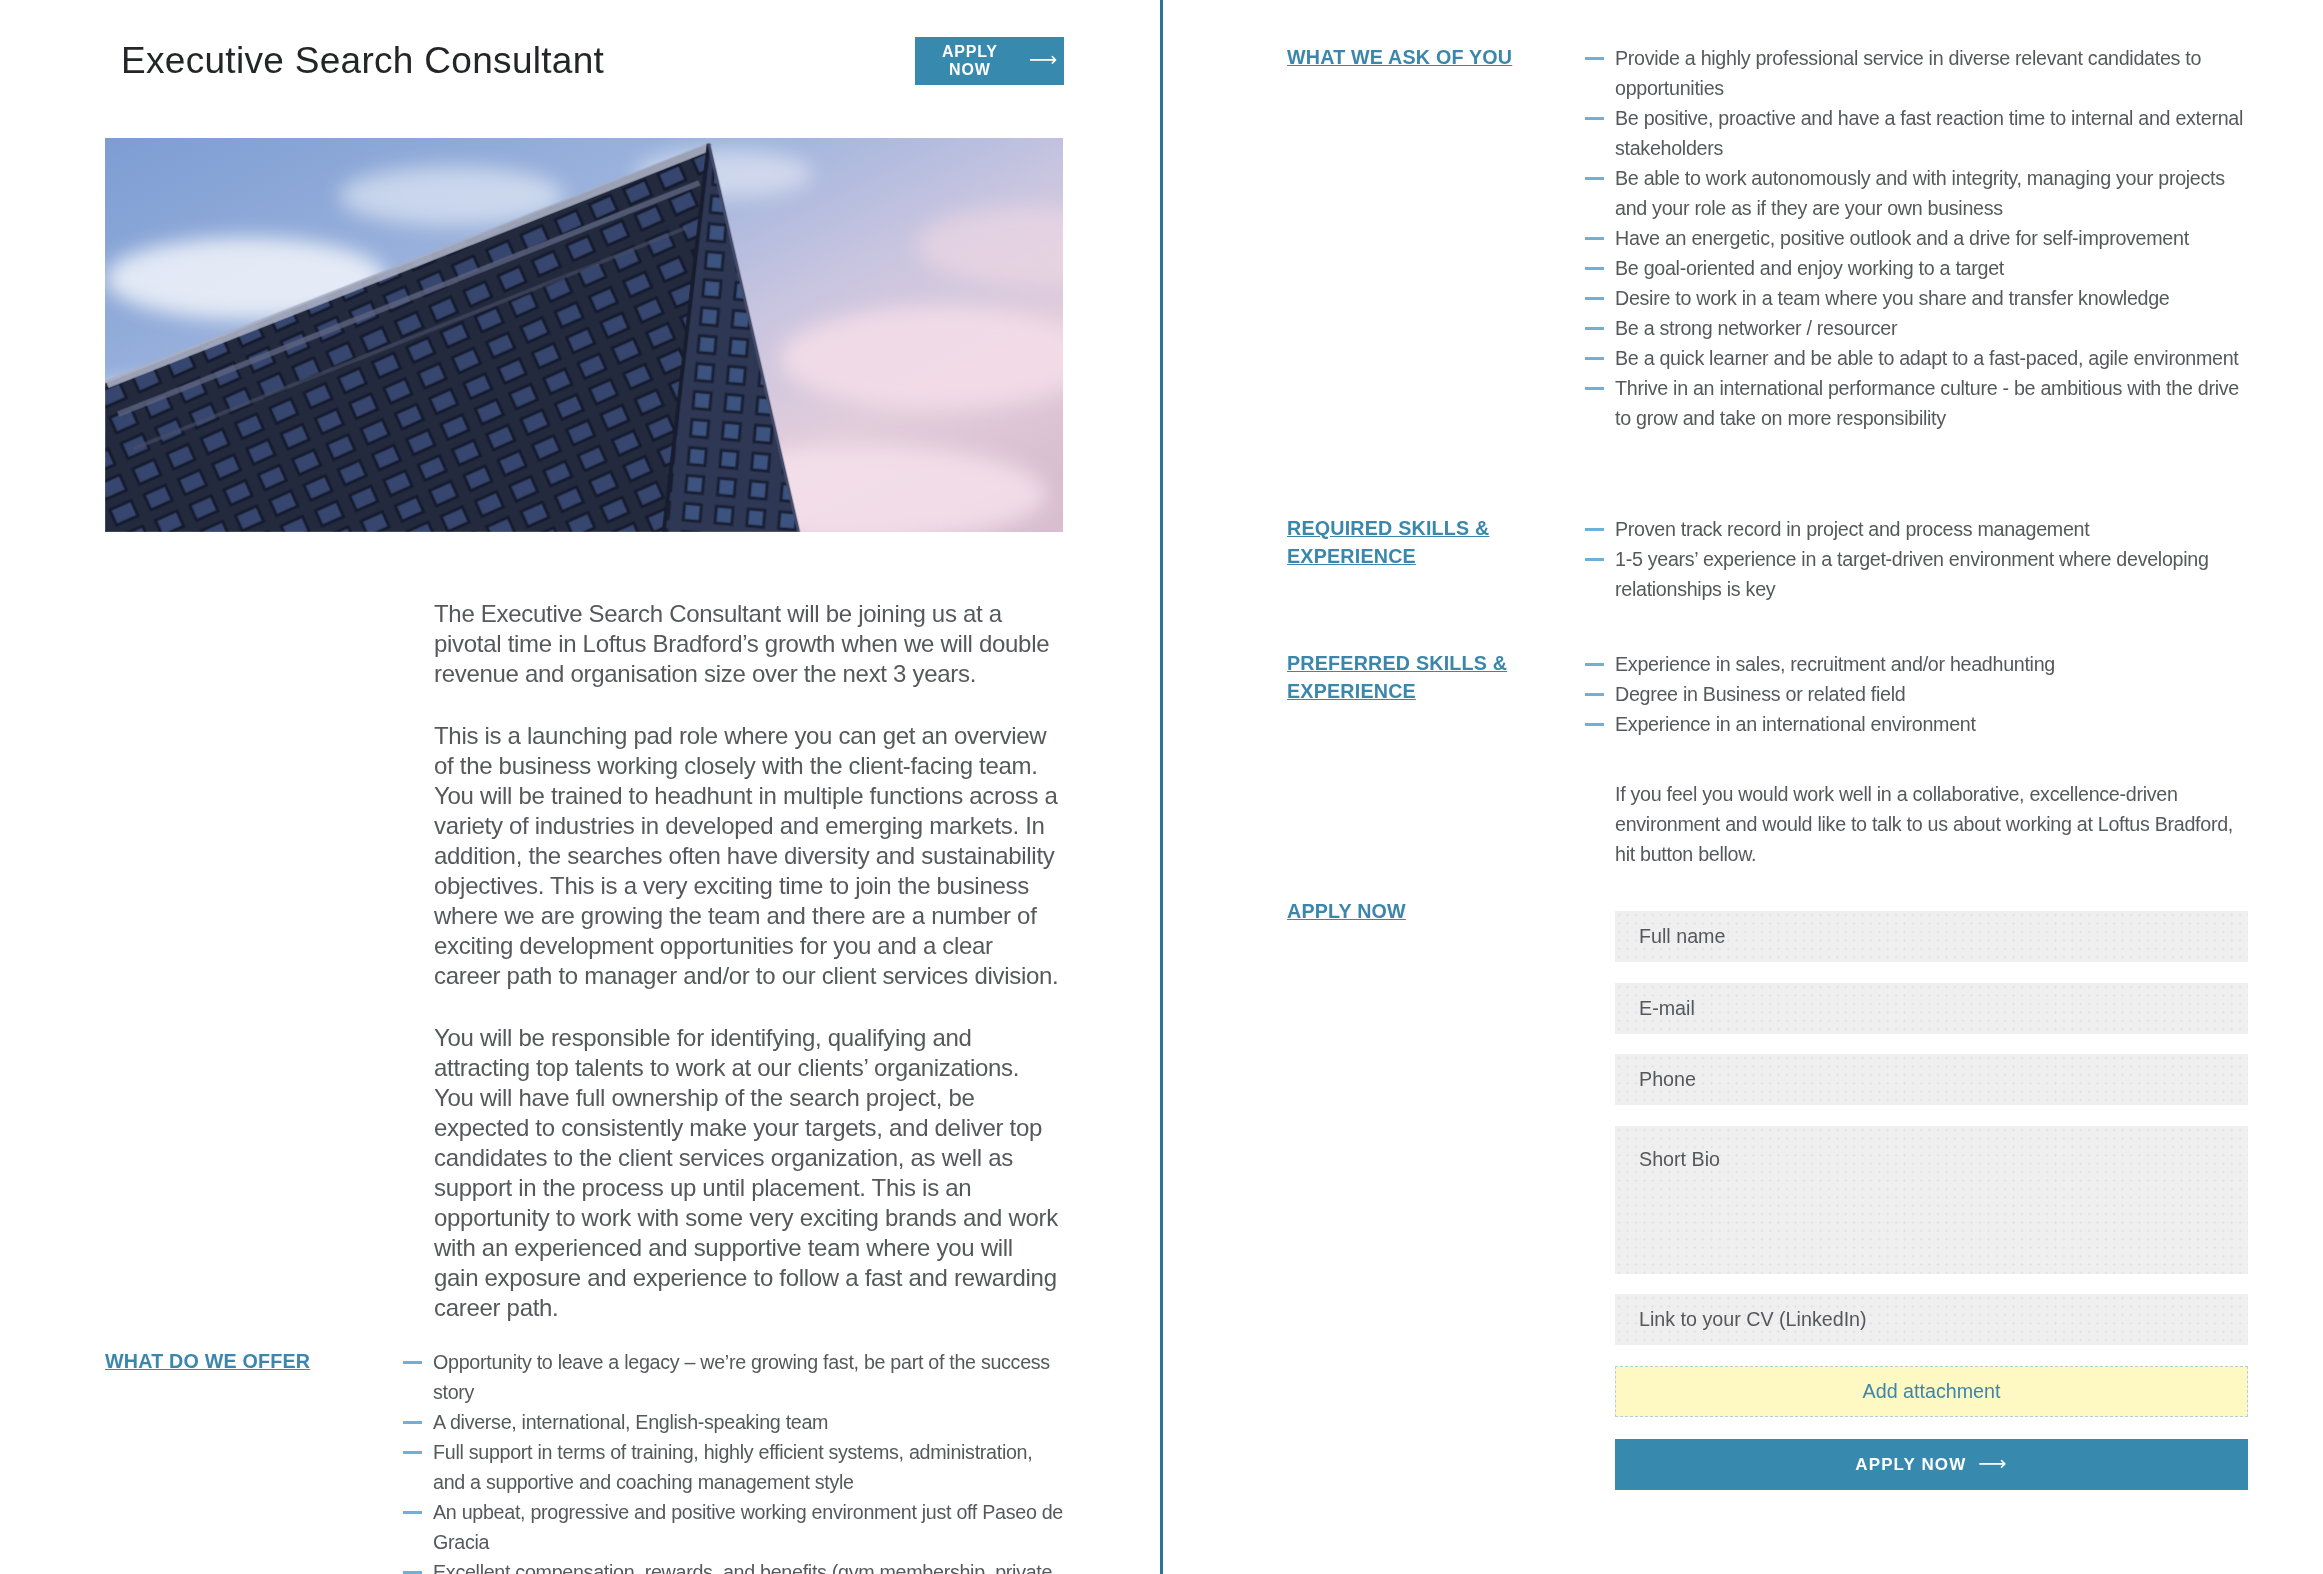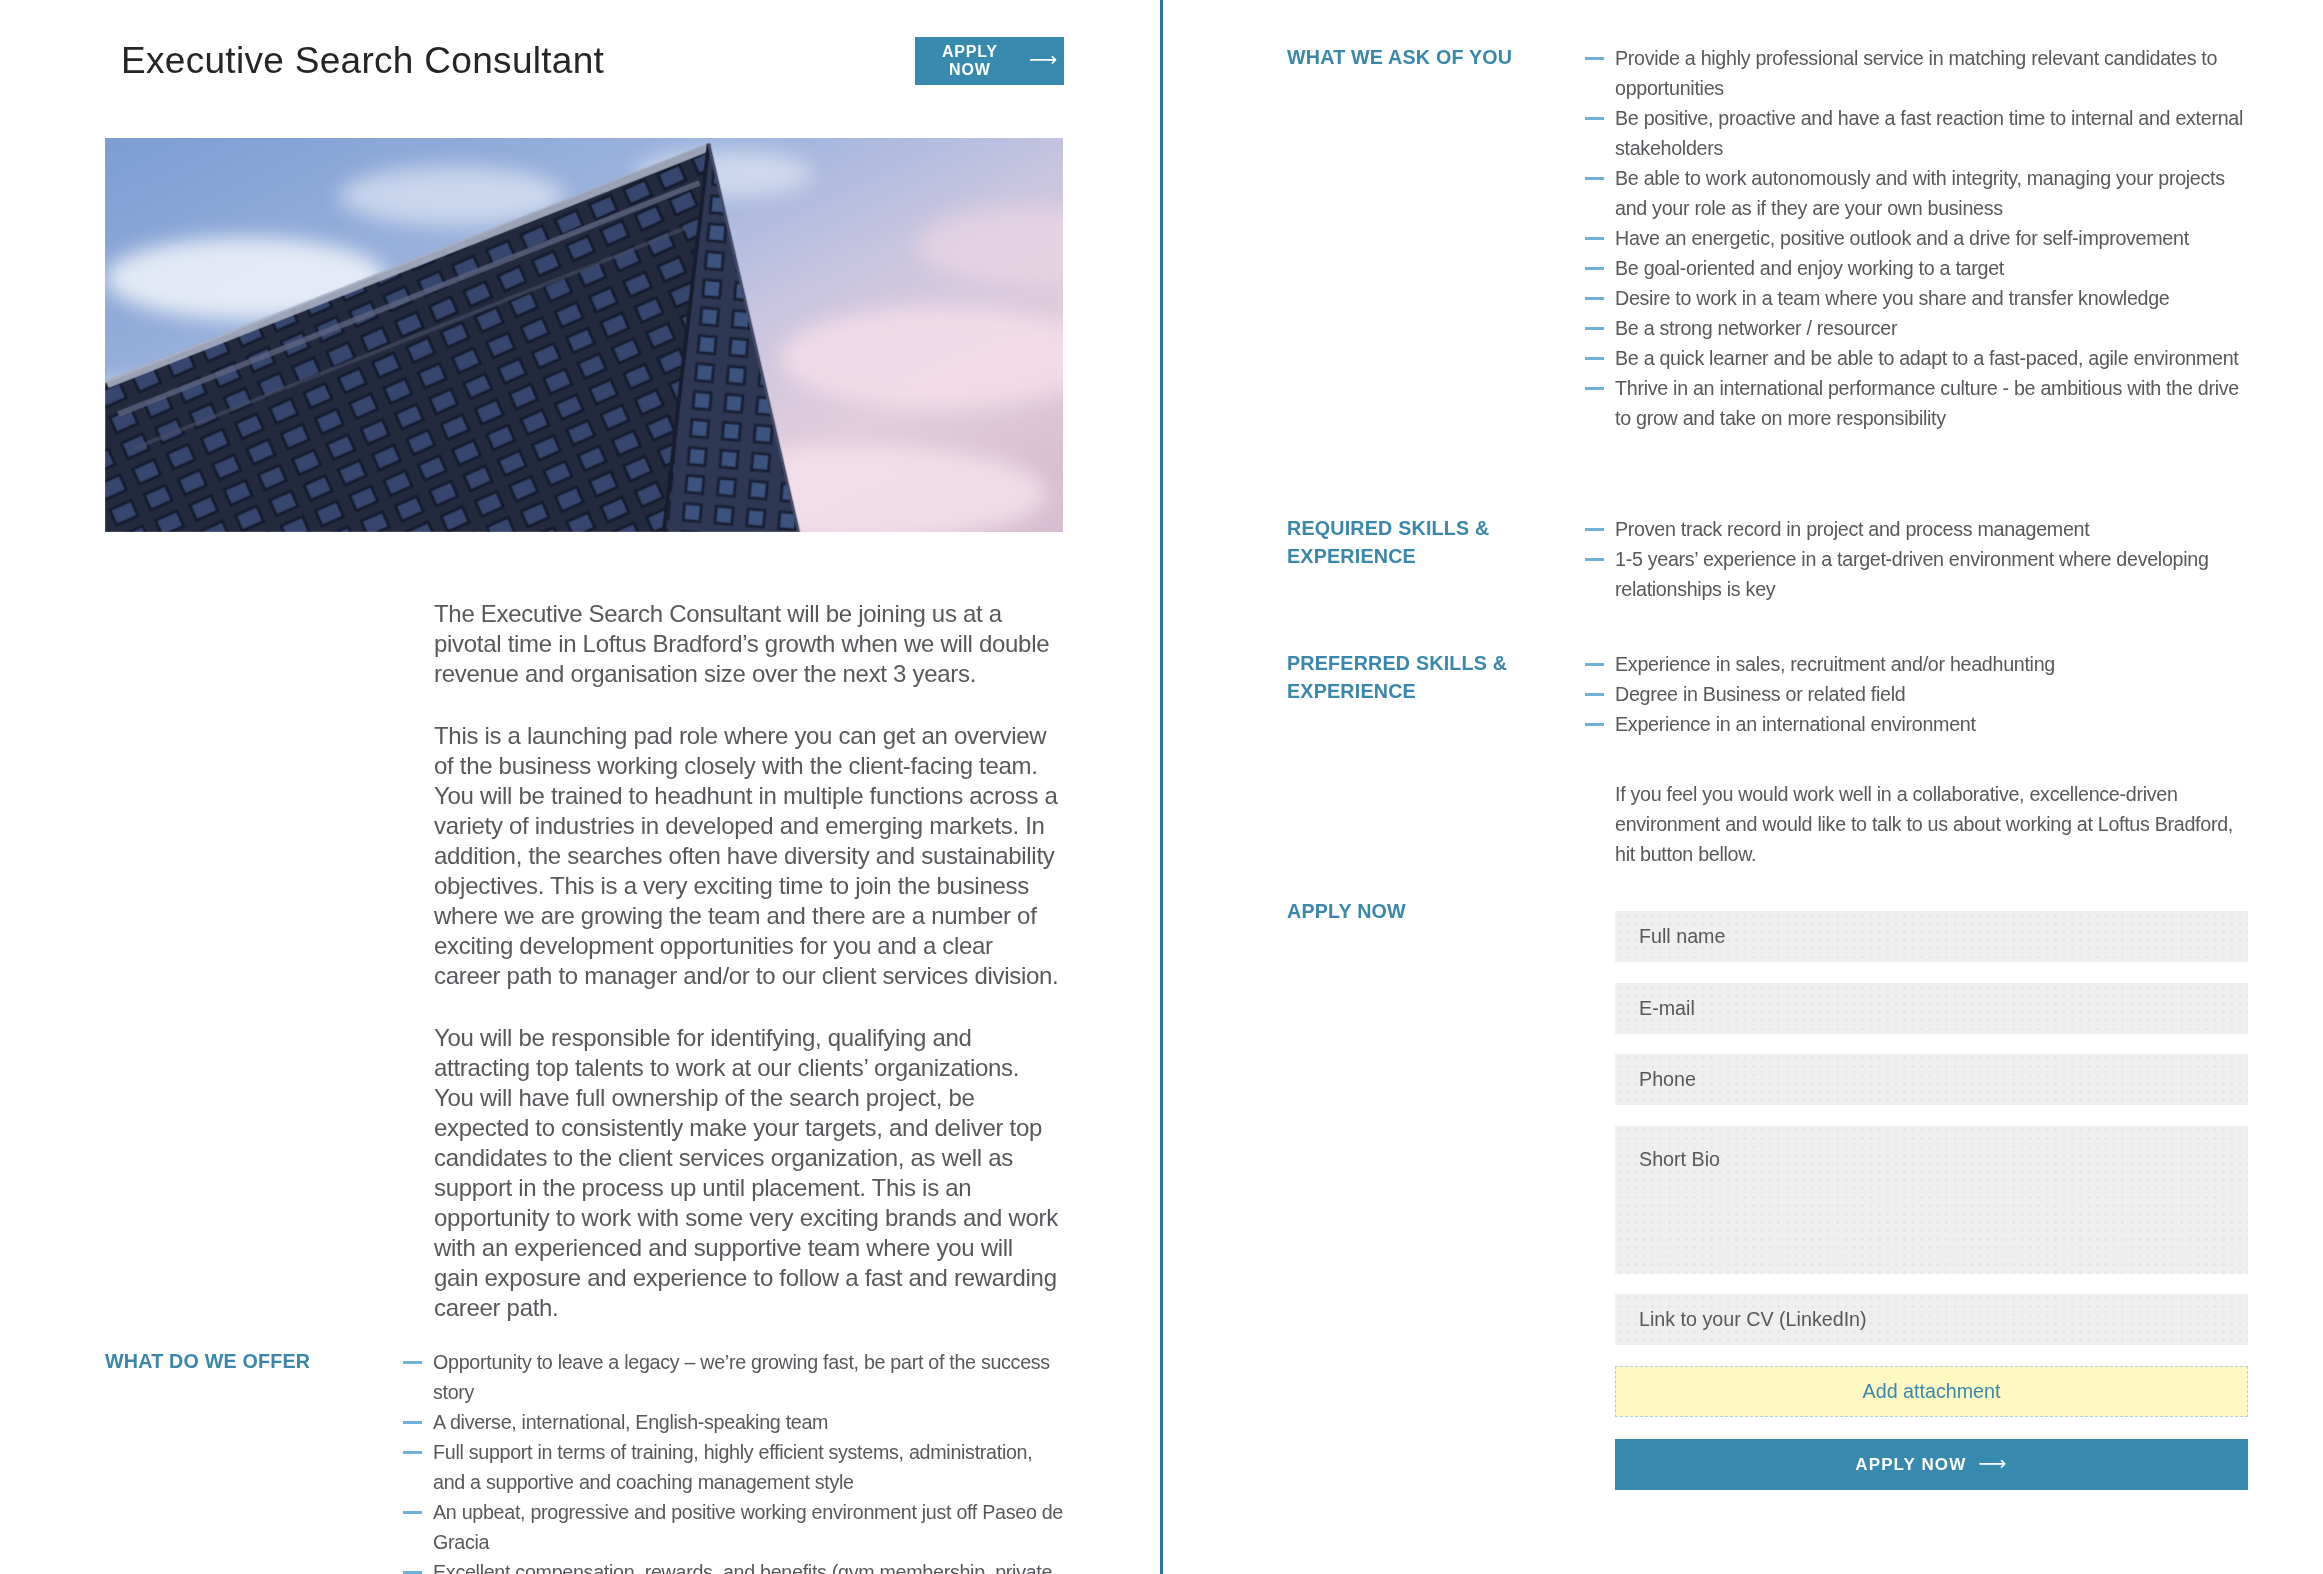--- a/index.html
+++ b/index.html
@@ -41,21 +41,21 @@
 
   .paragraphs { margin-left:329px; width:633px; padding-top:67px; }
   .paragraphs p {
     margin:0 8px 32px 0; font-size:24px; line-height:30px; letter-spacing:-0.3px;
   }
   .paragraphs p:last-child { margin-bottom:0; }
 
   .section { display:grid; grid-template-columns:298px 1fr; }
   .section-heading {
     color:#3a87ab; font-weight:700; font-size:19.7px; line-height:28px;
-    letter-spacing:0.2px; max-width:234px; margin:0;
+    letter-spacing:0.2px; max-width:234px; margin:0;text-decoration:underline;
   }
   .bullet-list { margin:0; padding:0; list-style:none; }
   .bullet-list li { display:grid; grid-template-columns:30px 1fr; }
   .dash { width:19px; height:2.8px; background:#6fb0d6; margin-top:14px; }
   .li-text { font-size:19.7px; line-height:30px; letter-spacing:-0.3px; }
 
   .offer-section { margin-top:24px; }
 
   
   .col-right { position:absolute; left:1287px; top:0; width:961px; }
@@ -185,21 +185,21 @@
     </div>
   </div>
 
   <div class="col-right">
 
     <div class="section ask-section">
       <h2 class="section-heading">WHAT WE ASK OF YOU</h2>
       <ul class="bullet-list">
         <li>
             <span class="dash"></span>
-            <span class="li-text">Provide a highly professional service in matching relevant candidates to opportunities</span>
+            <span class="li-text">Provide a highly professional service in diverse relevant candidates to opportunities</span>
           </li>
         <li>
             <span class="dash"></span>
             <span class="li-text">Be positive, proactive and have a fast reaction time to internal and external stakeholders</span>
           </li>
         <li>
             <span class="dash"></span>
             <span class="li-text">Be able to work autonomously and with integrity, managing your projects and your role as if they are your own business</span>
           </li>
         <li>

